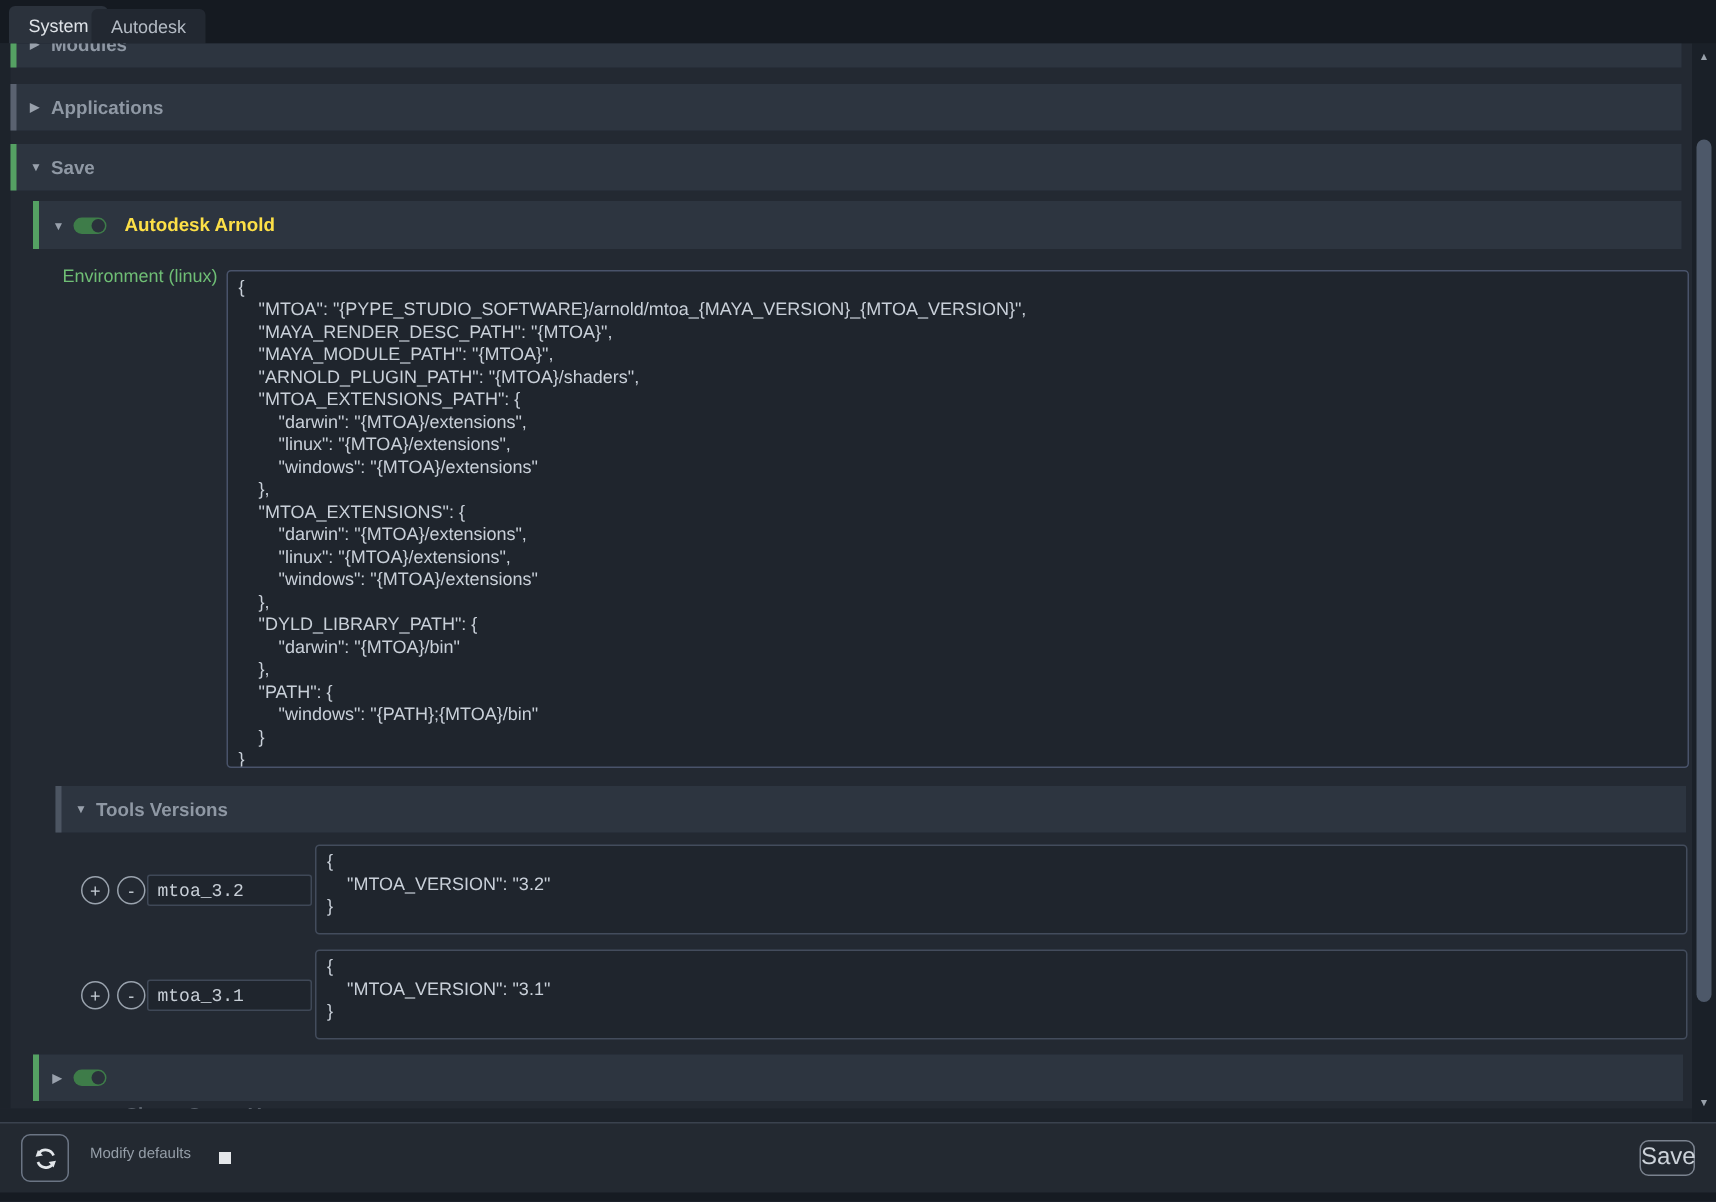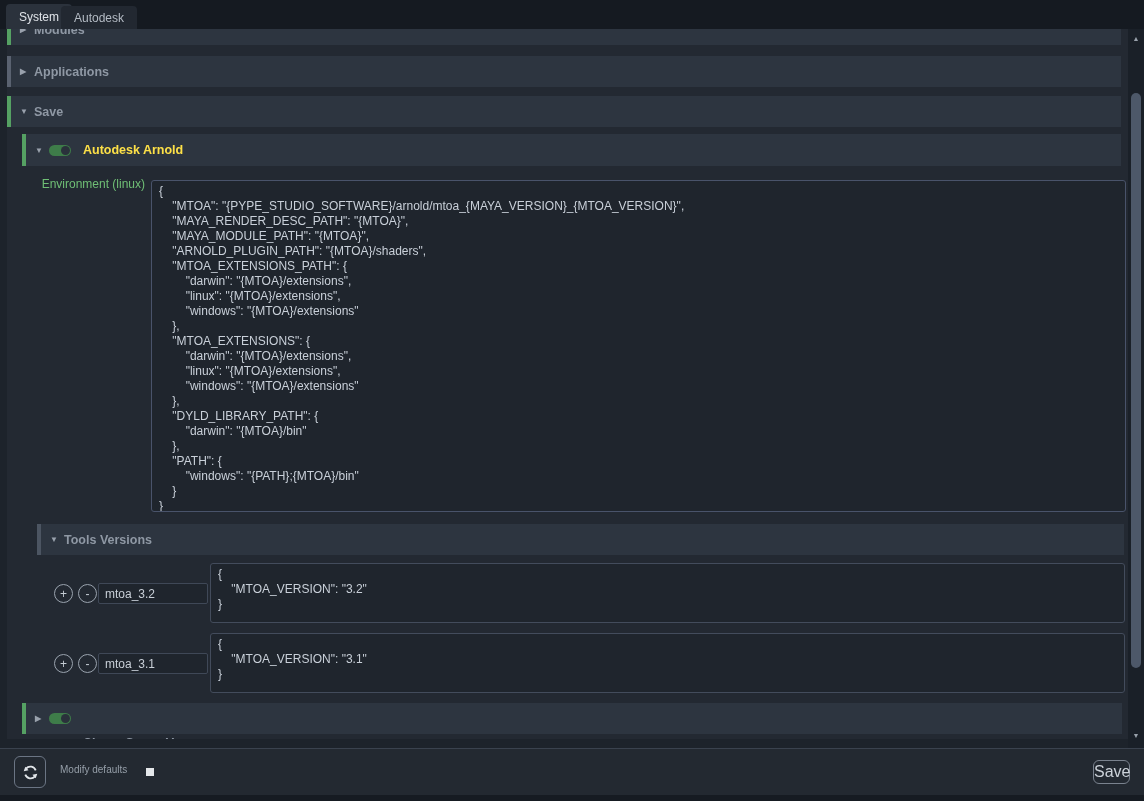--- a/index.html
+++ b/index.html
@@ -52,21 +52,21 @@
           padding:3px 7px; resize:none; white-space:pre; overflow:hidden; outline:none; }
   .env-code { left:151px; top:151px; width:975px; height:332px; border-color:#49536a; }
 
   
   .circle-btn { position:absolute; width:19px; height:19px; border-radius:50%;
                 border:1px solid #9aa3ae; background:transparent; color:#c6cdd5;
                 font-size:12px; line-height:16px; text-align:center; padding:0;
                 font-family:"Liberation Sans", sans-serif; }
   .name-input { position:absolute; width:110px; height:21px; background:#1f252d;
                 border:1px solid #3f4857; border-radius:2px; color:#c8cfd7;
-                font-size:12px; padding:0 6px; font-family:Liberation Sans, sans-serif; outline:none; }
+                font-size:12px; padding:0 6px; font-family:Liberation Mono, monospace; outline:none; }
   .ver-code { left:210px; width:915px; height:60px; }
   .row1 .circle-btn.plus  { left:54px; top:555px; }
   .row1 .circle-btn.minus { left:78px; top:555px; }
   .row1 .name-input { left:98px; top:554px; }
   .row1 .ver-code   { top:534px; }
   .row2 .circle-btn.plus  { left:54px; top:625px; }
   .row2 .circle-btn.minus { left:78px; top:625px; }
   .row2 .name-input { left:98px; top:624px; }
   .row2 .ver-code   { top:604px; }
 

